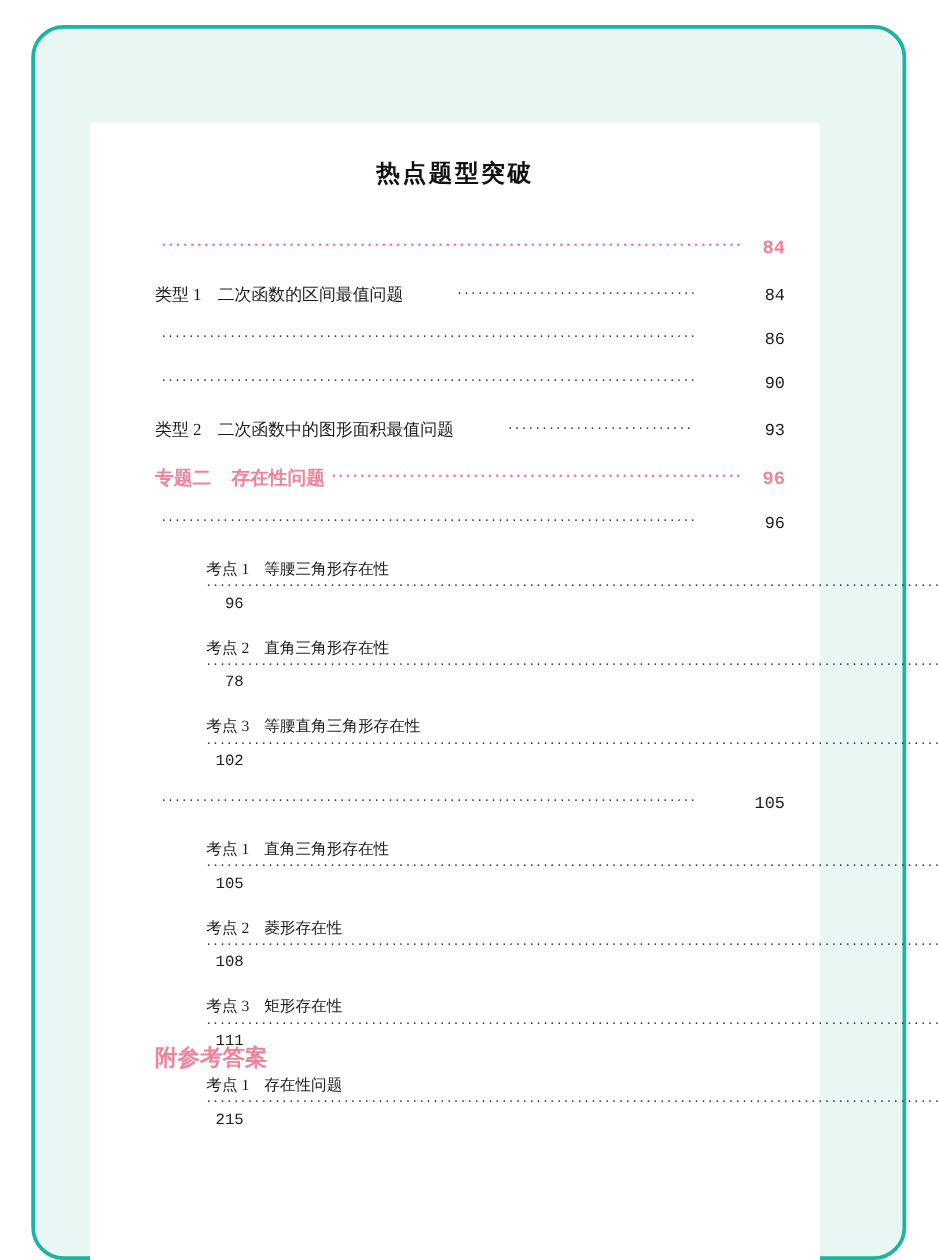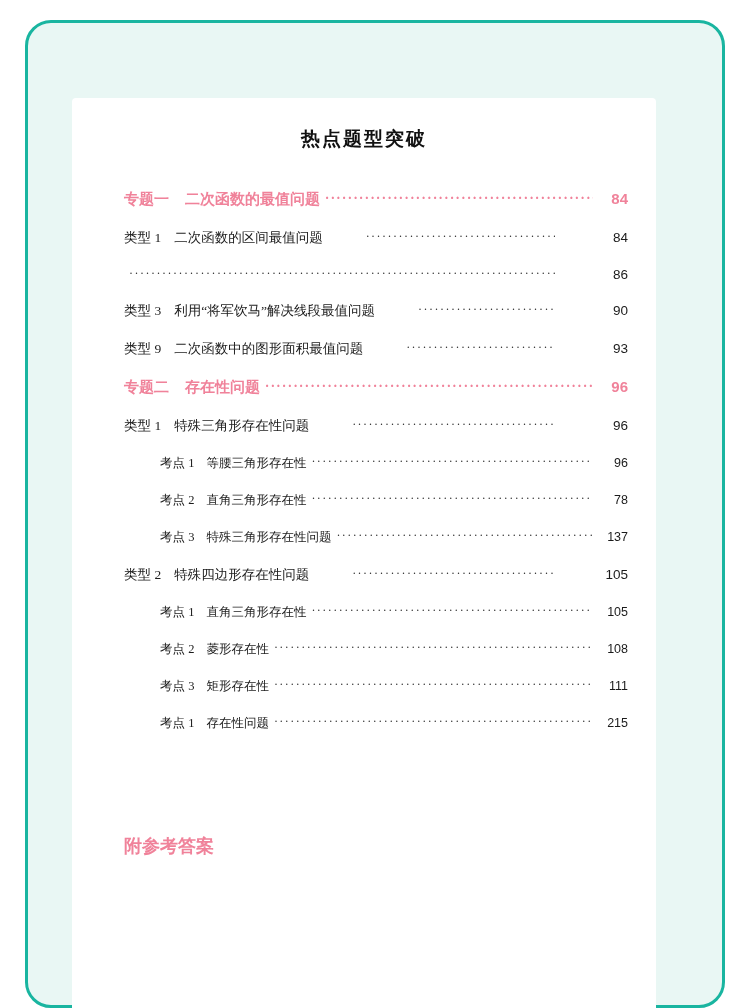--- a/index.html
+++ b/index.html
@@ -89,21 +89,21 @@
     font-size: 12px;
     line-height: 1;
     position: relative;
     top: -2px;
   }
 
   .page-num {
     flex: 0 0 auto;
     width: 30px;
     text-align: right;
-    font-family: Liberation Sans, sans-serif;
+    font-family: Liberation Mono, monospace;
   }
 
   
   .lvl-topic {
     margin-bottom: 20px;
     color: #f0829a;
     font-weight: bold;
     font-size: 15px;
     font-family: "DejaVu Serif", "Liberation Serif", serif;
   }
@@ -124,20 +124,21 @@
     margin-right: 13px;
   }
   .lvl-type .dots { color: #333333; }
 
   
   .lvl-point {
     margin-bottom: 20px;
     color: #1b1b1b;
     font-size: 12.5px;
     padding-left: 36px;
+    flex-direction: column;
   }
   .lvl-point .row-label .tag {
     margin-right: 12px;
   }
   .lvl-point .dots { color: #333333; }
 
   .footer-note {
     position: absolute;
     left: 52px;
     top: 736px;
@@ -153,70 +154,66 @@
 <div class="page">
 
   <div class="teal-panel"></div>
 
   <div class="white-card">
 
     <div class="doc-title">热点题型突破</div>
 
     <div class="toc" id="toc-list">
         <div class="toc-row lvl-topic">
-          <span class="row-label"><span class="tag">专题一</span><span>二次函数的最值问题</span></span>
           <span class="dots">·····················································································································································</span>
           <span class="page-num">84</span>
         </div>
         <div class="toc-row lvl-type">
           <span class="row-label"><span class="tag">类型 1</span><span>二次函数的区间最值问题</span></span>
           <span class="dots">·····················································································································································</span>
           <span class="page-num">84</span>
         </div>
         <div class="toc-row lvl-type">
           <span class="dots">·····················································································································································</span>
           <span class="page-num">86</span>
         </div>
         <div class="toc-row lvl-type">
-          <span class="row-label"><span class="tag">类型 3</span><span>利用“将军饮马”解决线段最值问题</span></span>
           <span class="dots">·····················································································································································</span>
           <span class="page-num">90</span>
         </div>
         <div class="toc-row lvl-type">
-          <span class="row-label"><span class="tag">类型 9</span><span>二次函数中的图形面积最值问题</span></span>
+          <span class="row-label"><span class="tag">类型 2</span><span>二次函数中的图形面积最值问题</span></span>
           <span class="dots">·····················································································································································</span>
           <span class="page-num">93</span>
         </div>
         <div class="toc-row lvl-topic">
           <span class="row-label"><span class="tag">专题二</span><span>存在性问题</span></span>
           <span class="dots">·····················································································································································</span>
           <span class="page-num">96</span>
         </div>
         <div class="toc-row lvl-type">
-          <span class="row-label"><span class="tag">类型 1</span><span>特殊三角形存在性问题</span></span>
           <span class="dots">·····················································································································································</span>
           <span class="page-num">96</span>
         </div>
         <div class="toc-row lvl-point">
           <span class="row-label"><span class="tag">考点 1</span><span>等腰三角形存在性</span></span>
           <span class="dots">·····················································································································································</span>
           <span class="page-num">96</span>
         </div>
         <div class="toc-row lvl-point">
           <span class="row-label"><span class="tag">考点 2</span><span>直角三角形存在性</span></span>
           <span class="dots">·····················································································································································</span>
           <span class="page-num">78</span>
         </div>
         <div class="toc-row lvl-point">
-          <span class="row-label"><span class="tag">考点 3</span><span>特殊三角形存在性问题</span></span>
-          <span class="dots">·····················································································································································</span>
-          <span class="page-num">137</span>
-        </div>
-        <div class="toc-row lvl-type">
-          <span class="row-label"><span class="tag">类型 2</span><span>特殊四边形存在性问题</span></span>
+          <span class="row-label"><span class="tag">考点 3</span><span>等腰直角三角形存在性</span></span>
+          <span class="dots">·····················································································································································</span>
+          <span class="page-num">102</span>
+        </div>
+        <div class="toc-row lvl-type">
           <span class="dots">·····················································································································································</span>
           <span class="page-num">105</span>
         </div>
         <div class="toc-row lvl-point">
           <span class="row-label"><span class="tag">考点 1</span><span>直角三角形存在性</span></span>
           <span class="dots">·····················································································································································</span>
           <span class="page-num">105</span>
         </div>
         <div class="toc-row lvl-point">
           <span class="row-label"><span class="tag">考点 2</span><span>菱形存在性</span></span>

